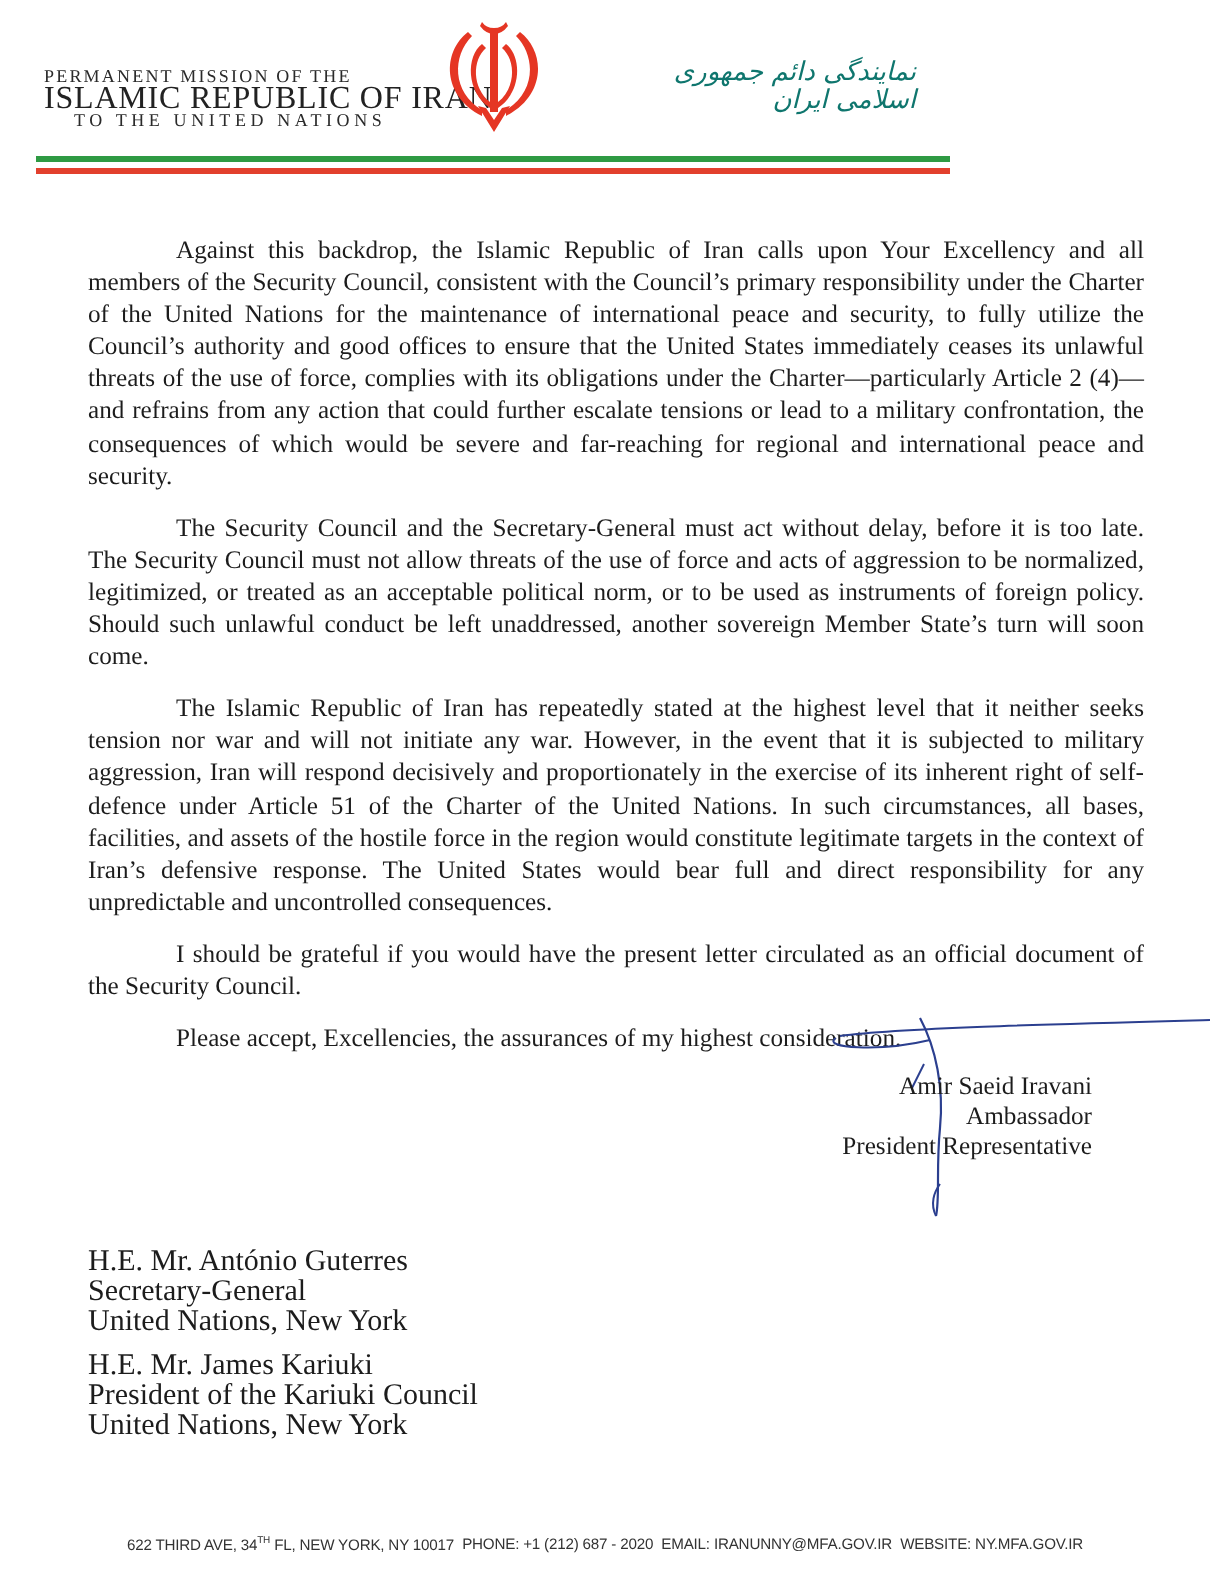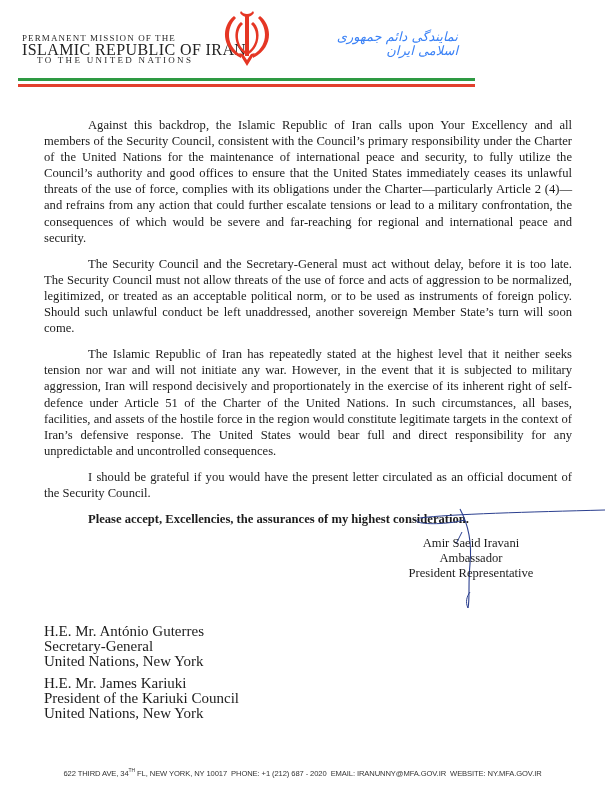--- a/index.html
+++ b/index.html
@@ -3,29 +3,29 @@
 <meta charset="utf-8">
 <style>
   html, body { margin:0; padding:0; background:#ffffff; }
   body { width:605px; height:797px; position:relative; overflow:hidden; font-family:"Liberation Serif", serif; color:#1c1c1c; }
   .letterhead { position:absolute; left:0; top:0; width:495px; height:100px; }
   .lh-en { position:absolute; left:22px; top:33px; line-height:11px; color:#2a2a2a; }
   .lh-en .l1 { font-size:9px; letter-spacing:1.1px; }
   .lh-en .l2 { font-size:16px; font-weight:normal; letter-spacing:0.4px; color:#222; }
   .lh-en .l3 { font-size:9px; letter-spacing:2.3px;margin-left:15px; }
   .emblem { position:absolute; left:221px; top:8px; width:52px; height:60px; }
-  .lh-fa { position:absolute; left:308px; top:30px; width:150px; text-align:right; direction:rtl; font-family:"DejaVu Serif", serif; font-style:italic; color:#3b82f6; line-height:14px; }
+  .lh-fa { position:absolute; left:308px; top:30px; width:150px; text-align:right; direction:rtl; font-family:"DejaVu Serif", serif; font-style:italic; color:#0f766e; line-height:14px; }
   .lh-fa .f1 { font-size:13px; }
   .lh-fa .f2 { font-size:10px; padding-right:2px; }
   .stripe-green { position:absolute; left:18px; top:78px; width:457px; height:3px; background:#2e9a43; }
   .stripe-red { position:absolute; left:18px; top:84px; width:457px; height:3px; background:#e2402d; }
   .body-text { position:absolute; left:44px; top:117px; width:528px; font-size:12.6px; line-height:16.1px; }
   .para { margin:0 0 10px 0; text-indent:44px; text-align:justify; }
-  .para-tight { margin:0 0 5px 0;font-weight:bold; }
-  .signature-block { position:absolute; left:396px; top:536px; width:150px; text-align:center; font-size:12.6px; line-height:15px; }
+  .para-tight { margin:0 0 5px 0; }
+  .signature-block { position:absolute; left:396px; top:536px; width:150px; text-align:right; font-size:12.6px; line-height:15px; }
   .sig-stroke { position:absolute; left:410px; top:504px; width:195px; height:110px; }
   .addressees { position:absolute; left:44px; top:624px; font-size:15px; line-height:15px; }
   .addr-group { margin-bottom:7px; }
   .footer { position:absolute; left:0; top:767px; width:605px; text-align:center; font-family:"Liberation Sans", sans-serif; font-size:7.6px; color:#333; letter-spacing:-0.1px; }
   .footer sup { font-size:5px; }
 </style>
 </head>
 <body>
 
 <div class="letterhead">

